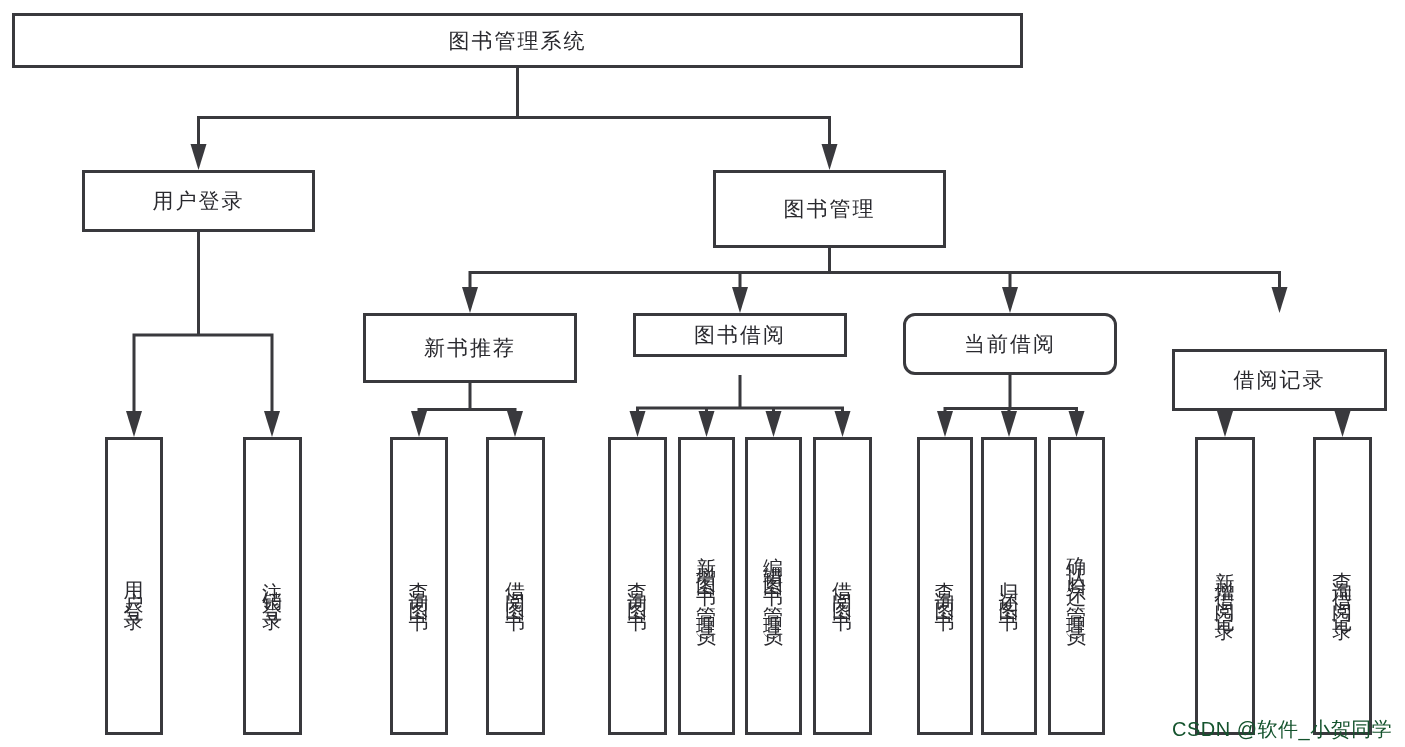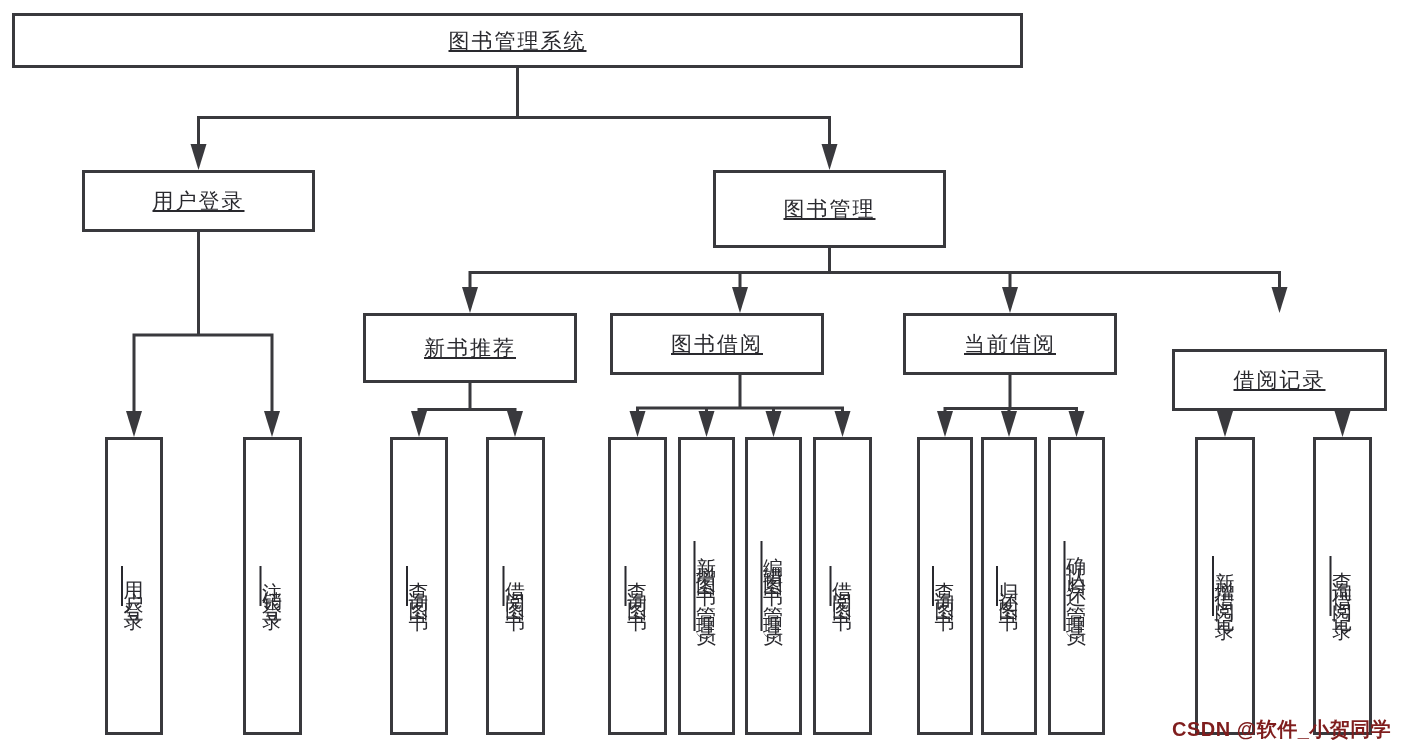--- a/index.html
+++ b/index.html
@@ -26,21 +26,20 @@
   .node {
     position: absolute;
     box-sizing: border-box;
     border: 3px solid #39393d;
     background: #ffffff;
     color: #29292e;
     display: flex;
     align-items: center;
     justify-content: center;
     text-align: center;
-    text-decoration: underline;
   }
   .h-node {
     font-size: 21px;
     letter-spacing: 2px;
     white-space: nowrap;
   }
   .leaf {
     font-size: 20px;
   }
   .leaf .vtext {
@@ -49,25 +48,24 @@
     letter-spacing: 10px;
     line-height: 1;
     white-space: nowrap;
   }
   .watermark {
     position: absolute;
     left: 1172px;
     top: 716px;
     width: 233px;
     font-size: 20px;
-    color: #7f1d1d;
+    color: #14532d;
     letter-spacing: 0.5px;
     white-space: nowrap;
     z-index: 5;
-    font-weight: bold;
   }
 </style>
 </head>
 <body>
 
 <div class="stage">
 
   <svg class="wires" width="1405" height="747" viewBox="0 0 1405 747" xmlns="http://www.w3.org/2000/svg">
     <g stroke="#39393d" stroke-width="3" fill="none">
 
@@ -107,22 +105,22 @@
       <polygon points="1342.5,437 1334.5,411 1350.5,411"></polygon>
     </g>
   </svg>
 
   <div class="node h-node" style="left:12px; top:13px; width:1011px; height:55px;">图书管理系统</div>
 
   <div class="node h-node" style="left:82px; top:170px; width:233px; height:62px;">用户登录</div>
   <div class="node h-node" style="left:713px; top:170px; width:233px; height:78px;">图书管理</div>
 
   <div class="node h-node" style="left:363px; top:313px; width:214px; height:70px;">新书推荐</div>
-  <div class="node h-node" style="left:610px; top:313px; width:214px; height:62px;">图书借阅</div>
-  <div class="node h-node" style="left:903px; top:313px; width:214px; height:62px;">当前借阅</div>
+  <div class="node h-node" style="left:633px; top:313px; width:214px; height:44px;">图书借阅</div>
+  <div class="node h-node" style="left:903px; top:313px; width:214px; height:62px;border-radius:12px;">当前借阅</div>
   <div class="node h-node" style="left:1172px; top:313px; width:215px; height:62px;margin-top:36px;">借阅记录</div>
 
   <div class="node leaf" style="left:105px; top:437px; width:58px; height:298px;">
     <span class="vtext">用户登录</span>
   </div>
   <div class="node leaf" style="left:243px; top:437px; width:59px; height:298px;">
     <span class="vtext">注销登录</span>
   </div>
 
   <div class="node leaf" style="left:390px; top:437px; width:58px; height:298px;">

